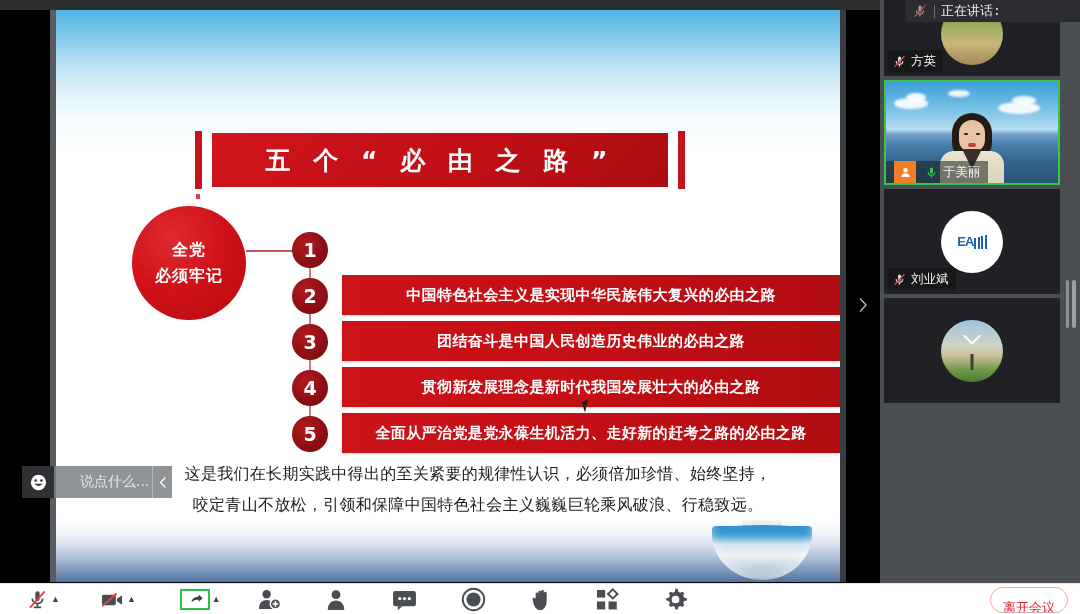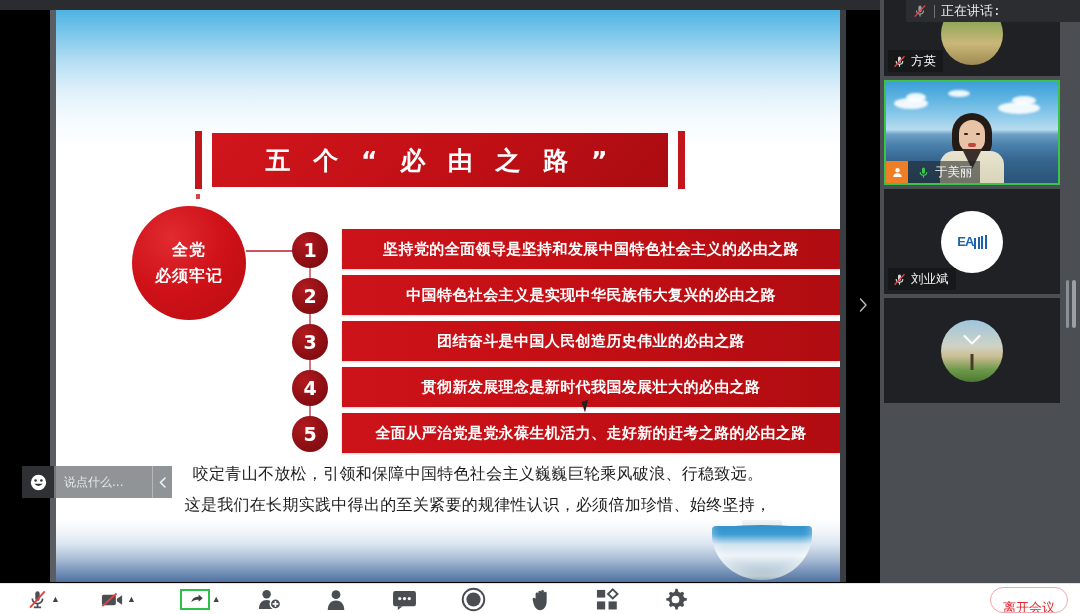--- a/index.html
+++ b/index.html
@@ -276,23 +276,24 @@
   }
   .chat-emoji svg { display: block; }
   .chat-input {
     width: 98px; height: 32px;
     background: rgba(120,124,128,0.82);
     display: flex; align-items: center;
     padding-left: 10px;
   }
   .chat-input-ph {
     color: #e6e8ea;
-    font-size: 12px;
+    font-size: 14px;
     white-space: nowrap;
     font-family: "DejaVu Sans", "Liberation Sans", sans-serif;
+    margin-left: 16px;
   }
   .chat-collapse {
     width: 20px; height: 32px;
     background: rgba(120,124,128,0.82);
     border-left: 1px solid rgba(210,214,218,0.55);
     display: flex; align-items: center; justify-content: center;
     color: #f0f2f4;
     font-size: 13px;
   }
 
@@ -358,21 +359,21 @@
     background: rgba(22,23,25,0.86);
     display: flex;
     align-items: center;
     gap: 4px;
     padding: 0 7px 0 4px;
     z-index: 3;
   }
   .tile-name.video {
     background: rgba(30,32,34,0.55);
     left: 0; bottom: 0;
-    padding-left: 0;
+    padding-left: 8px;
   }
   .tile-name-text {
     color: #f2f4f6;
     font-size: 12.5px;
     white-space: nowrap;
     font-family: "DejaVu Sans", "Liberation Sans", sans-serif;
   }
   .host-badge {
     width: 22px; height: 22px;
     background: #f07e26;
@@ -582,23 +583,20 @@
         <span>全党</span>
         <span>必须牢记</span>
       </div>
       <div class="connector-h"></div>
       <div class="connector-v"></div>
 
       <div class="rows">
 
         <div class="row">
           <div class="row-num">1</div>
-          <div class="row-bar">
-            <div class="row-bar-text">坚持党的全面领导是坚持和发展中国特色社会主义的必由之路</div>
-          </div>
         </div>
 
         <div class="row">
           <div class="row-num">2</div>
           <div class="row-bar">
             <div class="row-bar-text">中国特色社会主义是实现中华民族伟大复兴的必由之路</div>
           </div>
         </div>
 
         <div class="row">
@@ -618,22 +616,22 @@
         <div class="row">
           <div class="row-num">5</div>
           <div class="row-bar">
             <div class="row-bar-text">全面从严治党是党永葆生机活力、走好新的赶考之路的必由之路</div>
           </div>
         </div>
 
       </div>
 
       <div class="para">
+        <p>这是我们在长期实践中得出的至关紧要的规律性认识，必须倍加珍惜、始终坚持，</p>
         <p>咬定青山不放松，引领和保障中国特色社会主义巍巍巨轮乘风破浪、行稳致远。</p>
-        <p>这是我们在长期实践中得出的至关紧要的规律性认识，必须倍加珍惜、始终坚持，</p>
       </div>
 
       <div class="bowl">
         <div class="bowl-build"></div>
         <div class="bowl-rim"></div>
         <div class="bowl-body"></div>
         <div class="bowl-shadow"></div>
       </div>
 
     </div>

